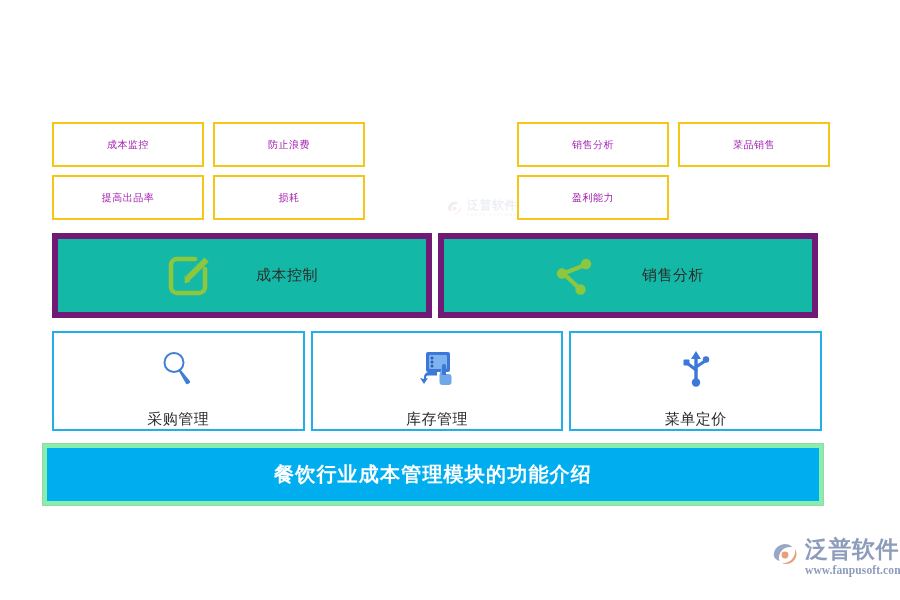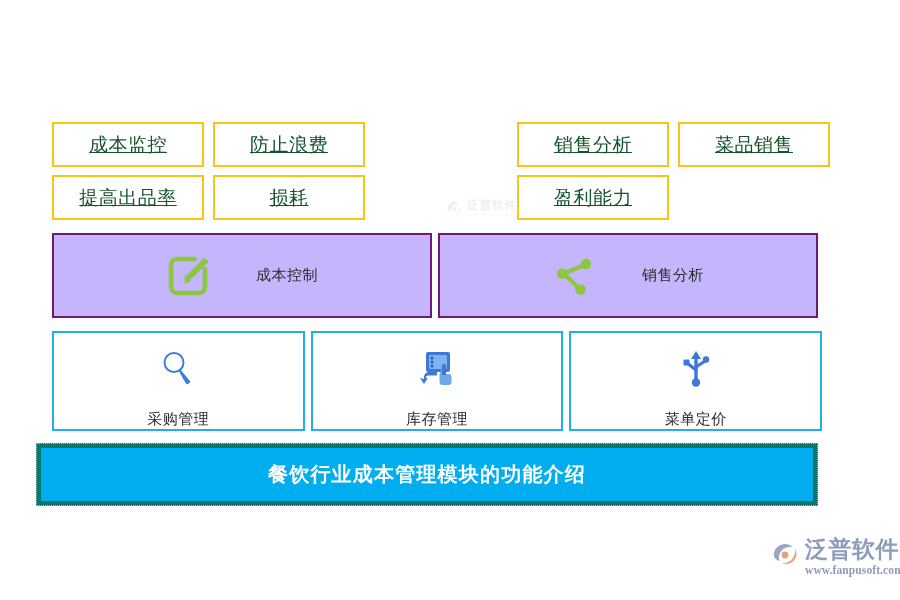--- a/index.html
+++ b/index.html
@@ -73,40 +73,39 @@
     width: 152px;
     height: 45px;
     border: 2px solid #F5C518;
     background: #ffffff;
     display: flex;
     align-items: center;
     justify-content: center;
     box-sizing: border-box;
   }
   .tag-box .lbl {
-    font-size: 19px;
-    color: #14532d;
-    letter-spacing: .5px;
-    text-decoration: underline;
+    font-size: 10px;
+    color: #a21caf;
+    letter-spacing: .5px;
   }
 
   
   .green-row {
     position: absolute;
     left: 52px;
     top: 233px;
     width: 766px;
     display: flex;
     gap: 6px;
   }
   .green-box {
     flex: 1;
     height: 85px;
-    border: 2px solid #701a75;
-    background: #c4b5fd;
+    border: 6px solid #701a75;
+    background: #14b8a6;
     box-sizing: border-box;
     display: flex;
     align-items: center;
     justify-content: center;
     gap: 42px;
   }
   .green-box .icon-wrap {
     width: 52px;
     height: 52px;
     display: flex;
@@ -153,28 +152,28 @@
   .blue-box .lbl {
     font-size: 15px;
     color: #2b2b2b;
     letter-spacing: .5px;
     margin-top: 19px;
   }
 
   
   .banner-outer {
     position: absolute;
-    left: 36px;
+    left: 42px;
     top: 443px;
     width: 782px;
     height: 63px;
     border: 1px dotted #b5b5b5;
     box-sizing: border-box;
     padding: 4px;
-    background: #0f766e;
+    background: #86efac;
   }
   .banner-inner {
     width: 100%;
     height: 100%;
     background: #00AEEF;
     display: flex;
     align-items: center;
     justify-content: center;
   }
   .banner-inner .lbl {

